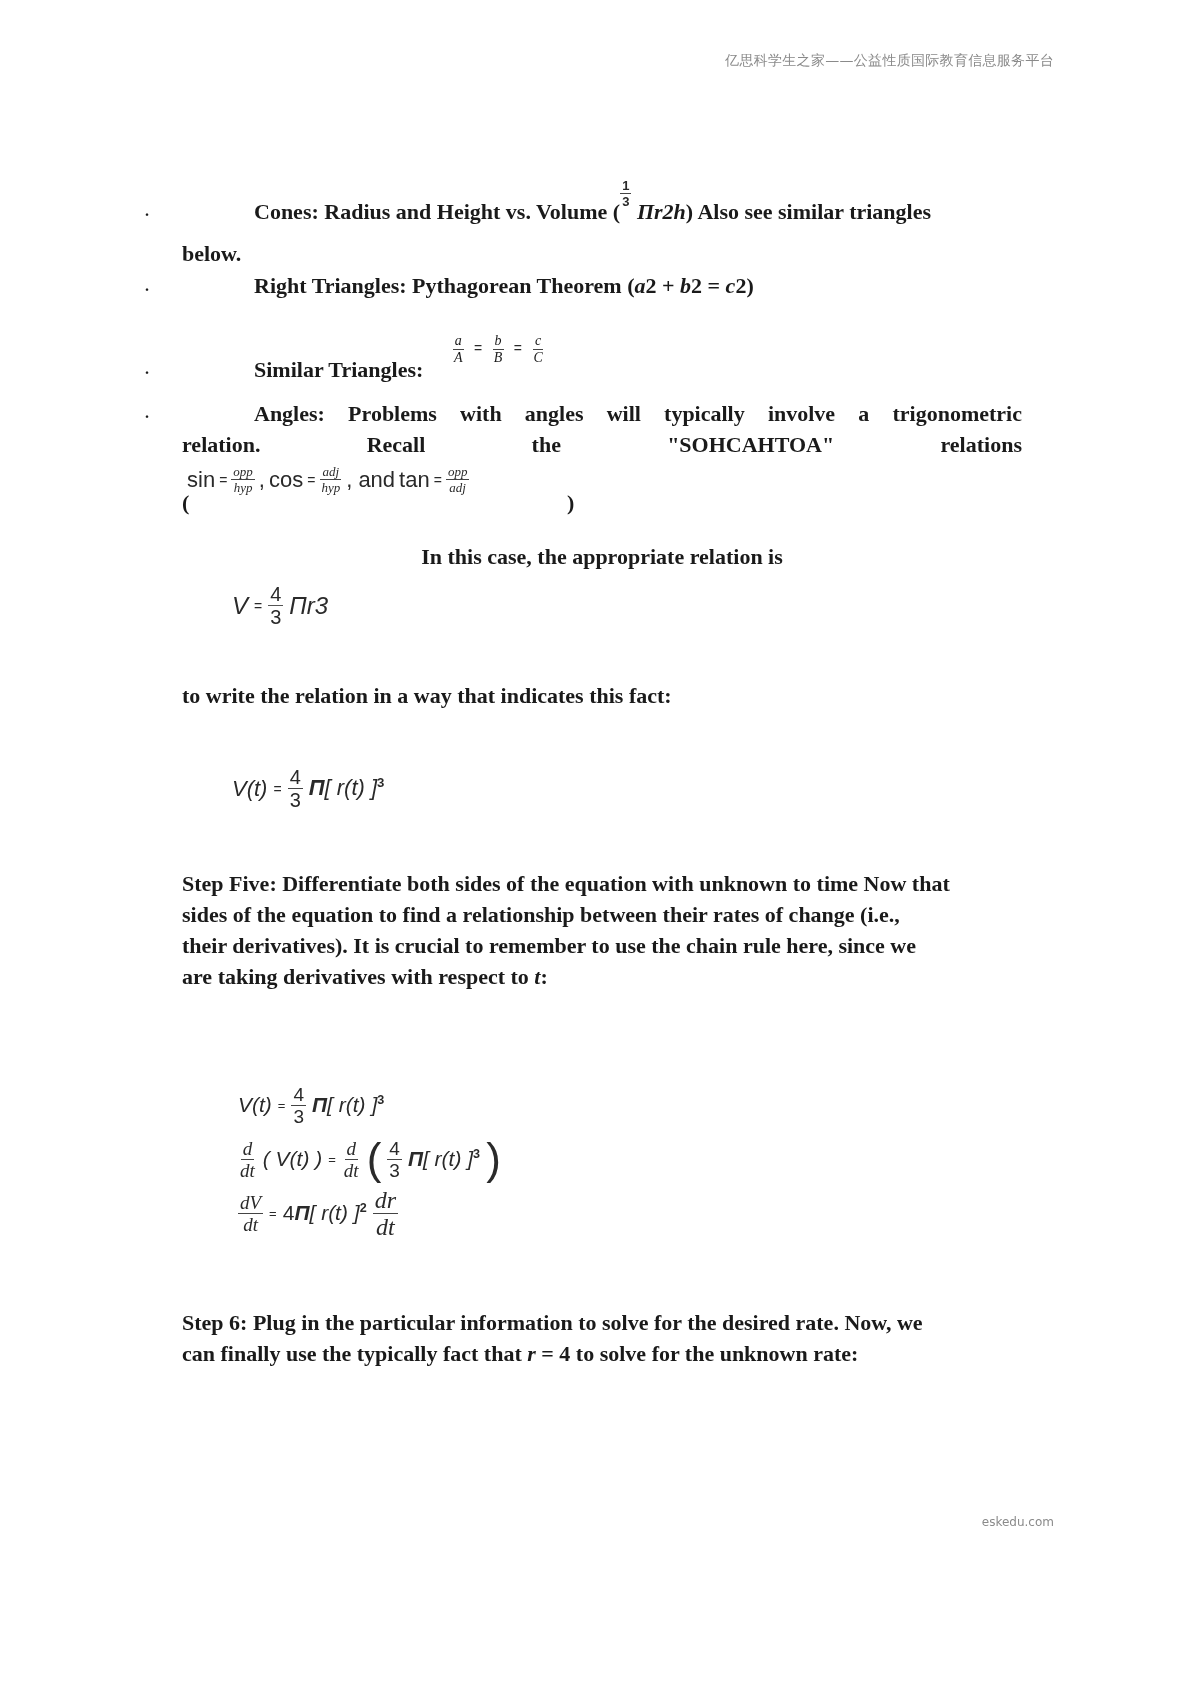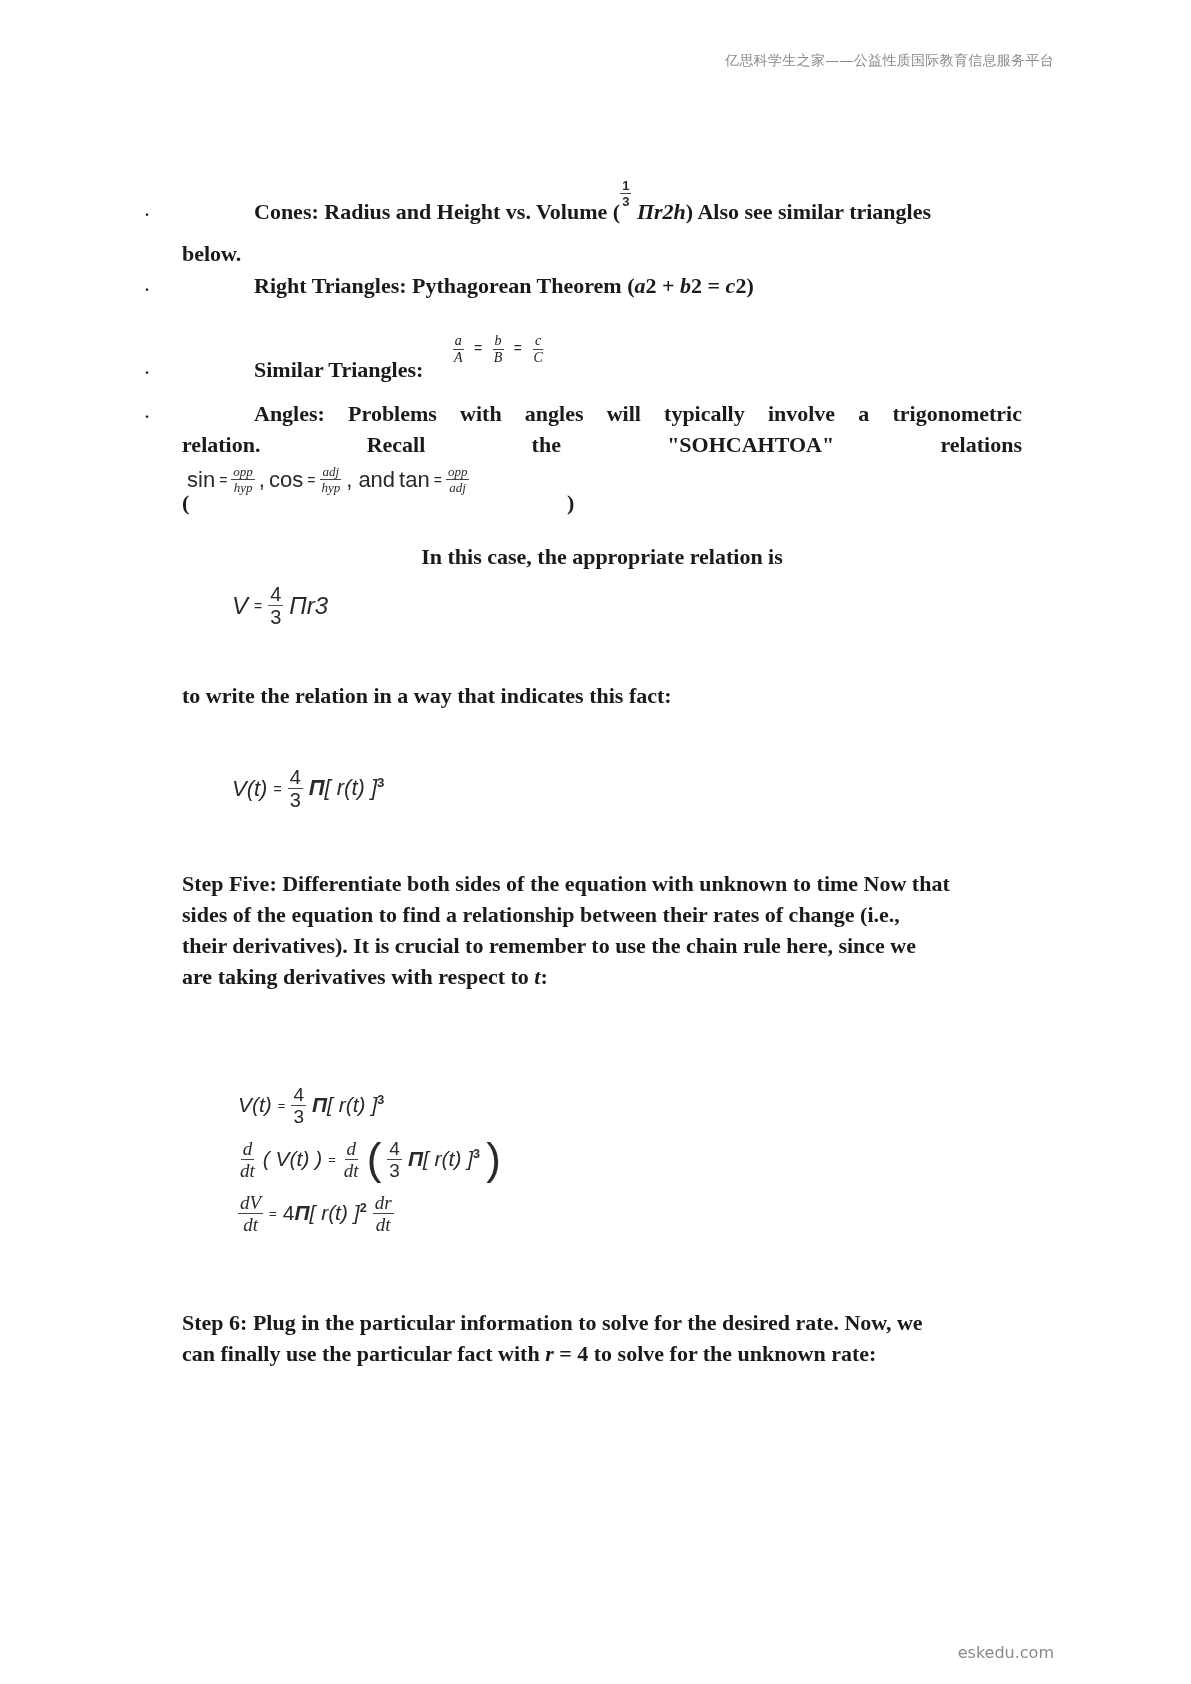--- a/index.html
+++ b/index.html
@@ -1,21 +1,21 @@
 <!DOCTYPE html>
 <html><head>
 <meta charset="utf-8">
 <style>
   html, body { margin: 0; padding: 0; background: #ffffff; }
   body { width: 1191px; height: 1684px; position: relative; overflow: hidden;
          font-family: "Liberation Serif", serif; color: #1a1a1a; }
   .header { position: absolute; top: 52px; right: 137px; font-family: "DejaVu Sans", sans-serif;
             font-size: 14px; color: #8a8a8a; letter-spacing: 0.3px; }
-  .footer { position: absolute; top: 1643px; right: 137px; font-family: "DejaVu Sans", sans-serif;
-            font-size: 16px; color: #8a8a8a; }
+  .footer { position: absolute; top: 1515px; right: 137px; font-family: "DejaVu Sans", sans-serif;
+            font-size: 12px; color: #8a8a8a; }
   .bold { font-weight: bold; font-size: 22px; line-height: 31px; }
   .abs { position: absolute; }
   .bullet { position: absolute; left: 145px; font-size: 16px; font-weight: bold; }
   .indent-text { position: absolute; left: 254px; }
   .justify { text-align: justify; text-align-last: justify; }
   .para { position: absolute; left: 182px; width: 840px; }
   i { }
   .math { font-family: "Liberation Sans", sans-serif; color: #2a2a2a; font-weight: normal; }
   .frac { display: inline-flex; flex-direction: column; align-items: center; vertical-align: middle; line-height: 1; }
   .frac .num { border-bottom: 1px solid #444; padding: 0 2px 1px; }
@@ -158,25 +158,25 @@
     <span><span class="pi">Π</span><i>[ r(t) ]</i><sup style="font-weight:bold;">3</sup></span>
     <span style="font-size:44px; font-weight:200; line-height:1;">)</span>
   </div>
   <div style="display:flex; align-items:center; gap:6px; height:54px;">
     <span class="frac serifi" style="font-size:19px;">
         <span class="num">dV</span>
         <span class="den">dt</span>
       </span>
     <span style="font-size:13px;">=</span>
     <span><span>4</span><span class="pi">Π</span><i>[ r(t) ]</i><sup style="font-weight:bold;">2</sup></span>
-    <span class="frac serifi" style="font-size:19px;">
+    <span class="frac serifi" style="font-size:24px;">
         <span class="num">dr</span>
         <span class="den">dt</span>
       </span>
   </div>
 </div>
 
 <div class="para bold" style="top:1307px;">
   <div>Step 6: Plug in the particular information to solve for the desired rate. Now, we</div>
-  <div><span>can finally use the particular fact with </span><i>r</i><span> = 4 to solve for the unknown rate:</span></div>
+  <div><span>can finally use the typically fact that </span><i>r</i><span> = 4 to solve for the unknown rate:</span></div>
 </div>
 
 <div class="footer">eskedu.com</div>
 
 </body></html>

